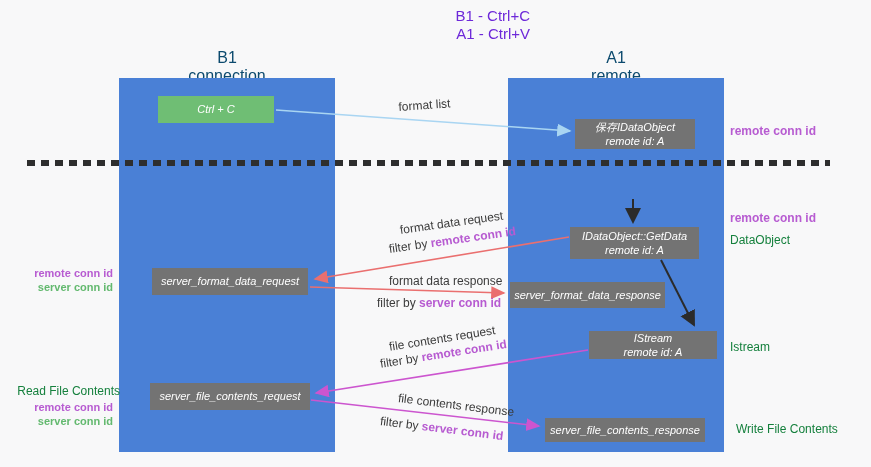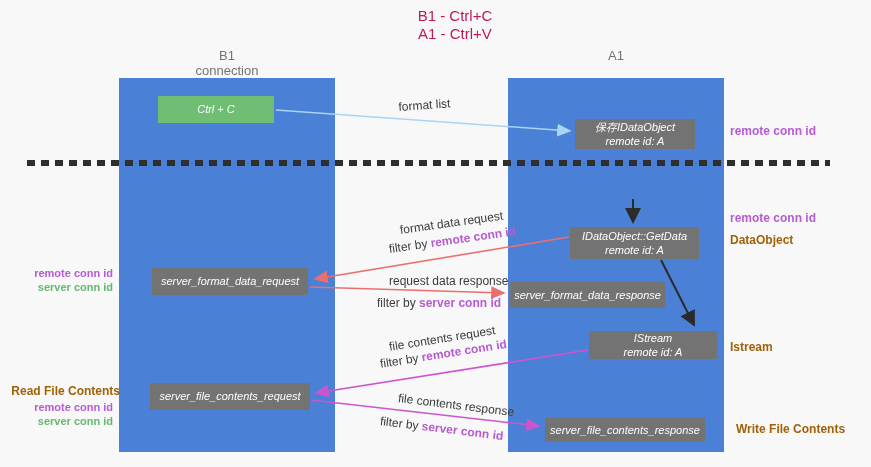--- a/index.html
+++ b/index.html
@@ -1,58 +1,59 @@
 <!DOCTYPE html>
 <html><head>
 <meta charset="utf-8">
 <style>
   html,body{margin:0;padding:0;}
   body{font-family:"Liberation Sans","DejaVu Sans",sans-serif;background:#f8f8f9;}
   .canvas{position:relative;width:871px;height:467px;background:#f8f8f9;overflow:hidden;}
 
-  .title{position:absolute;left:380px;top:7px;width:150px;text-align:center;
-         font-size:15px;color:#be185d;line-height:1.2;}
+  .title{position:absolute;left:380px;top:7px;width:150px;text-align:right;
+         font-size:15px;color:#6d28d9;line-height:1.2;}
 
-  .col-header{position:absolute;width:216px;text-align:center;font-size:13px;
-              color:#737373;line-height:1.15;top:49px;}
+  .col-header{position:absolute;width:216px;text-align:center;font-size:16px;
+              color:#0c4a6e;line-height:1.15;top:49px;}
 
   .lifeline{position:absolute;top:78px;width:216px;height:374px;background:#4a80d6;}
 
   .box{position:absolute;display:flex;flex-direction:column;align-items:center;
        justify-content:center;color:#fff;font-size:11px;line-height:1.3;
        text-align:center;white-space:nowrap;font-style:italic;}
   .green{background:#6fbe74;}
   .orange{background:#737373;}
 
   .label{position:absolute;font-size:12px;color:#3b3b3b;white-space:nowrap;
          transform-origin:left top;}
   .purple{color:#b75bd1;font-weight:bold;}
   .greentxt{color:#63b96f;font-weight:bold;}
   .side-r{position:absolute;left:730px;font-size:12px;white-space:nowrap;}
   .side-l{position:absolute;left:8px;width:105px;text-align:right;font-size:11px;
           white-space:nowrap;}
-  .black-label{color:#a16207;font-weight:bold;}
+  .black-label{color:#15803d;font-weight:normal;}
   svg.overlay{position:absolute;left:0;top:0;pointer-events:none;}
 </style>
 </head>
 <body>
 
 <div class="canvas">
 
   <div class="title">
     <div>B1 - Ctrl+C</div>
     <div>A1 - Ctrl+V</div>
   </div>
 
   <div class="col-header" style="left:119px;">
     <div>B1</div>
     <div>connection</div>
   </div>
   <div class="col-header" style="left:508px;">
     <div>A1</div>
+    <div>remote</div>
   </div>
 
   <div class="lifeline" style="left:119px;"></div>
   <div class="lifeline" style="left:508px;"></div>
 
   <svg class="overlay" width="871" height="467" viewBox="0 0 871 467">
     <defs>
       <marker id="m-blue" markerWidth="10" markerHeight="9" refX="8" refY="4" orient="auto">
         <path d="M0,0 L9,4 L0,8 Z" fill="#a9d5f2"></path>
       </marker>
@@ -119,21 +120,21 @@
   <div class="box orange" style="left:150px;top:383px;width:160px;height:27px;">
     <span>server_file_contents_request</span>
   </div>
 
   <div class="label" style="left:398px;top:100px;transform:rotate(-4deg);">format list</div>
 
   <div class="label" style="left:399px;top:223px;transform:rotate(-8deg);">format data request</div>
 
   <div class="label" style="left:388px;top:242px;transform:rotate(-8deg);"><span>filter by </span><span class="purple">remote conn id</span></div>
 
-  <div class="label" style="left:389px;top:274px;">request data response</div>
+  <div class="label" style="left:389px;top:274px;">format data response</div>
 
   <div class="label" style="left:377px;top:296px;"><span>filter by </span><span class="purple">server conn id</span></div>
 
   <div class="label" style="left:388px;top:340px;transform:rotate(-9deg);">file contents request</div>
 
   <div class="label" style="left:379px;top:357px;transform:rotate(-9deg);"><span>filter by </span><span class="purple">remote conn id</span></div>
 
   <div class="label" style="left:399px;top:391px;transform:rotate(7deg);">file contents response</div>
 
   <div class="label" style="left:381px;top:414px;transform:rotate(7deg);"><span>filter by </span><span class="purple">server conn id</span></div>

